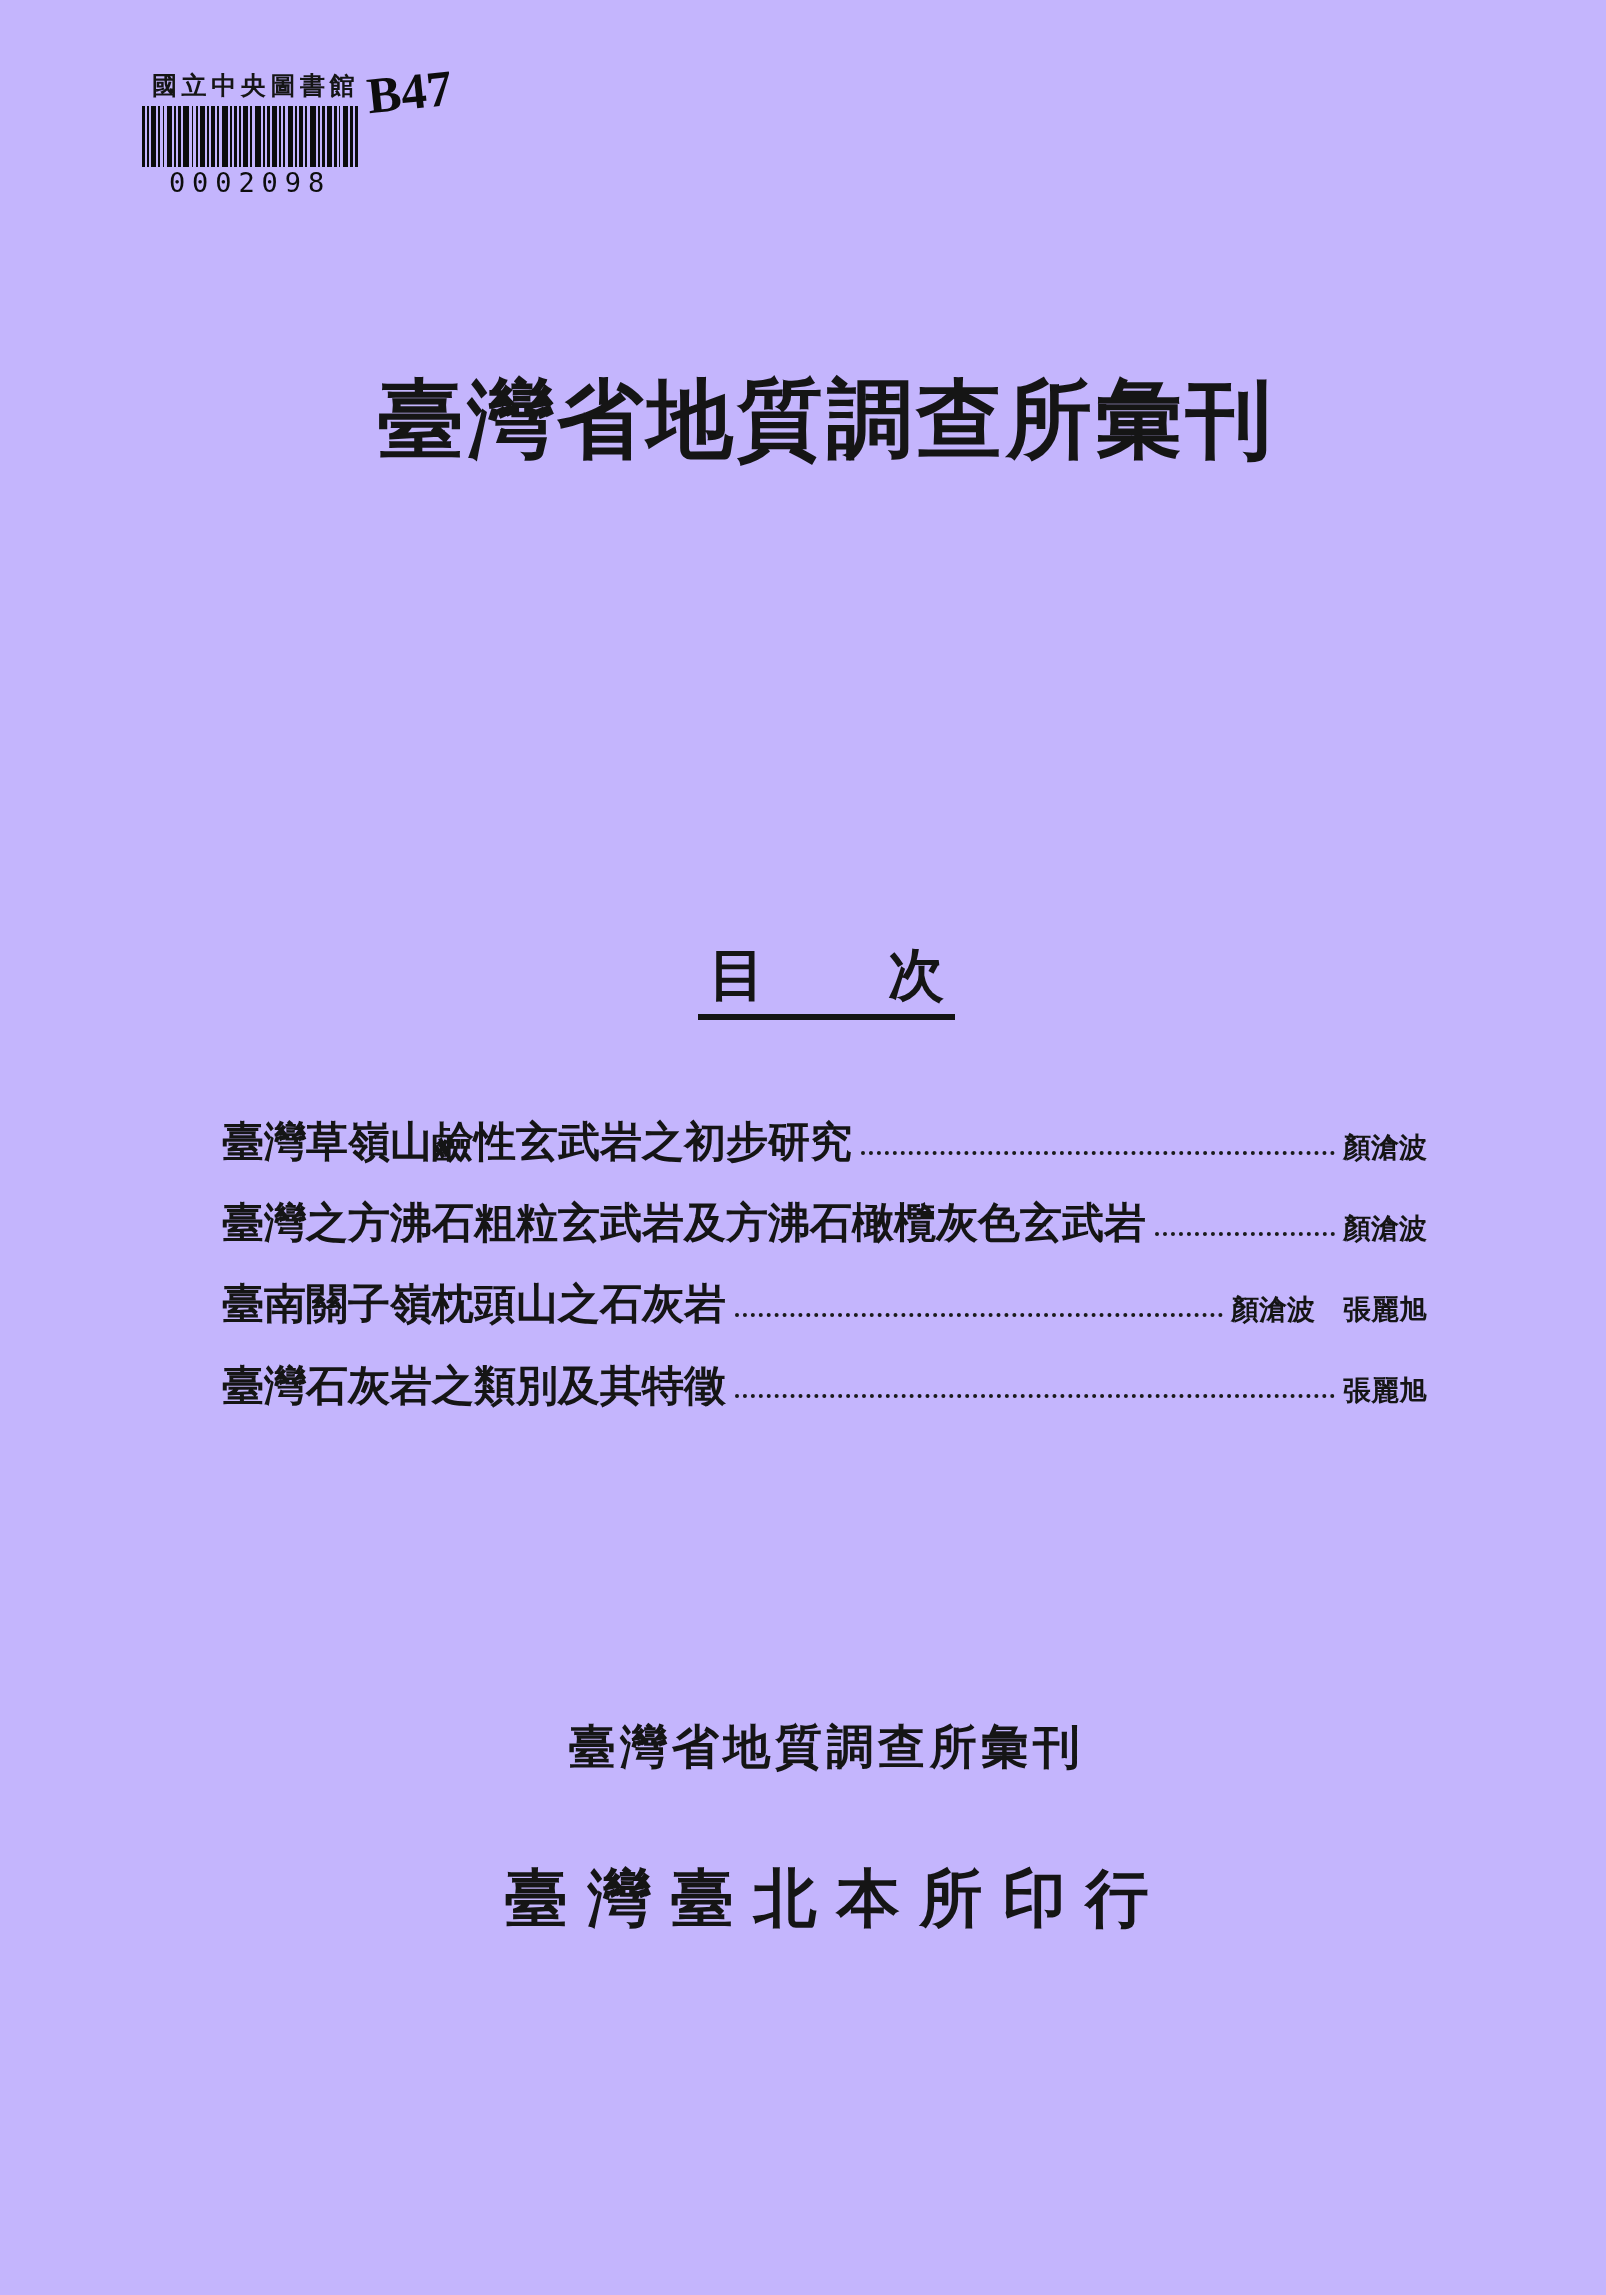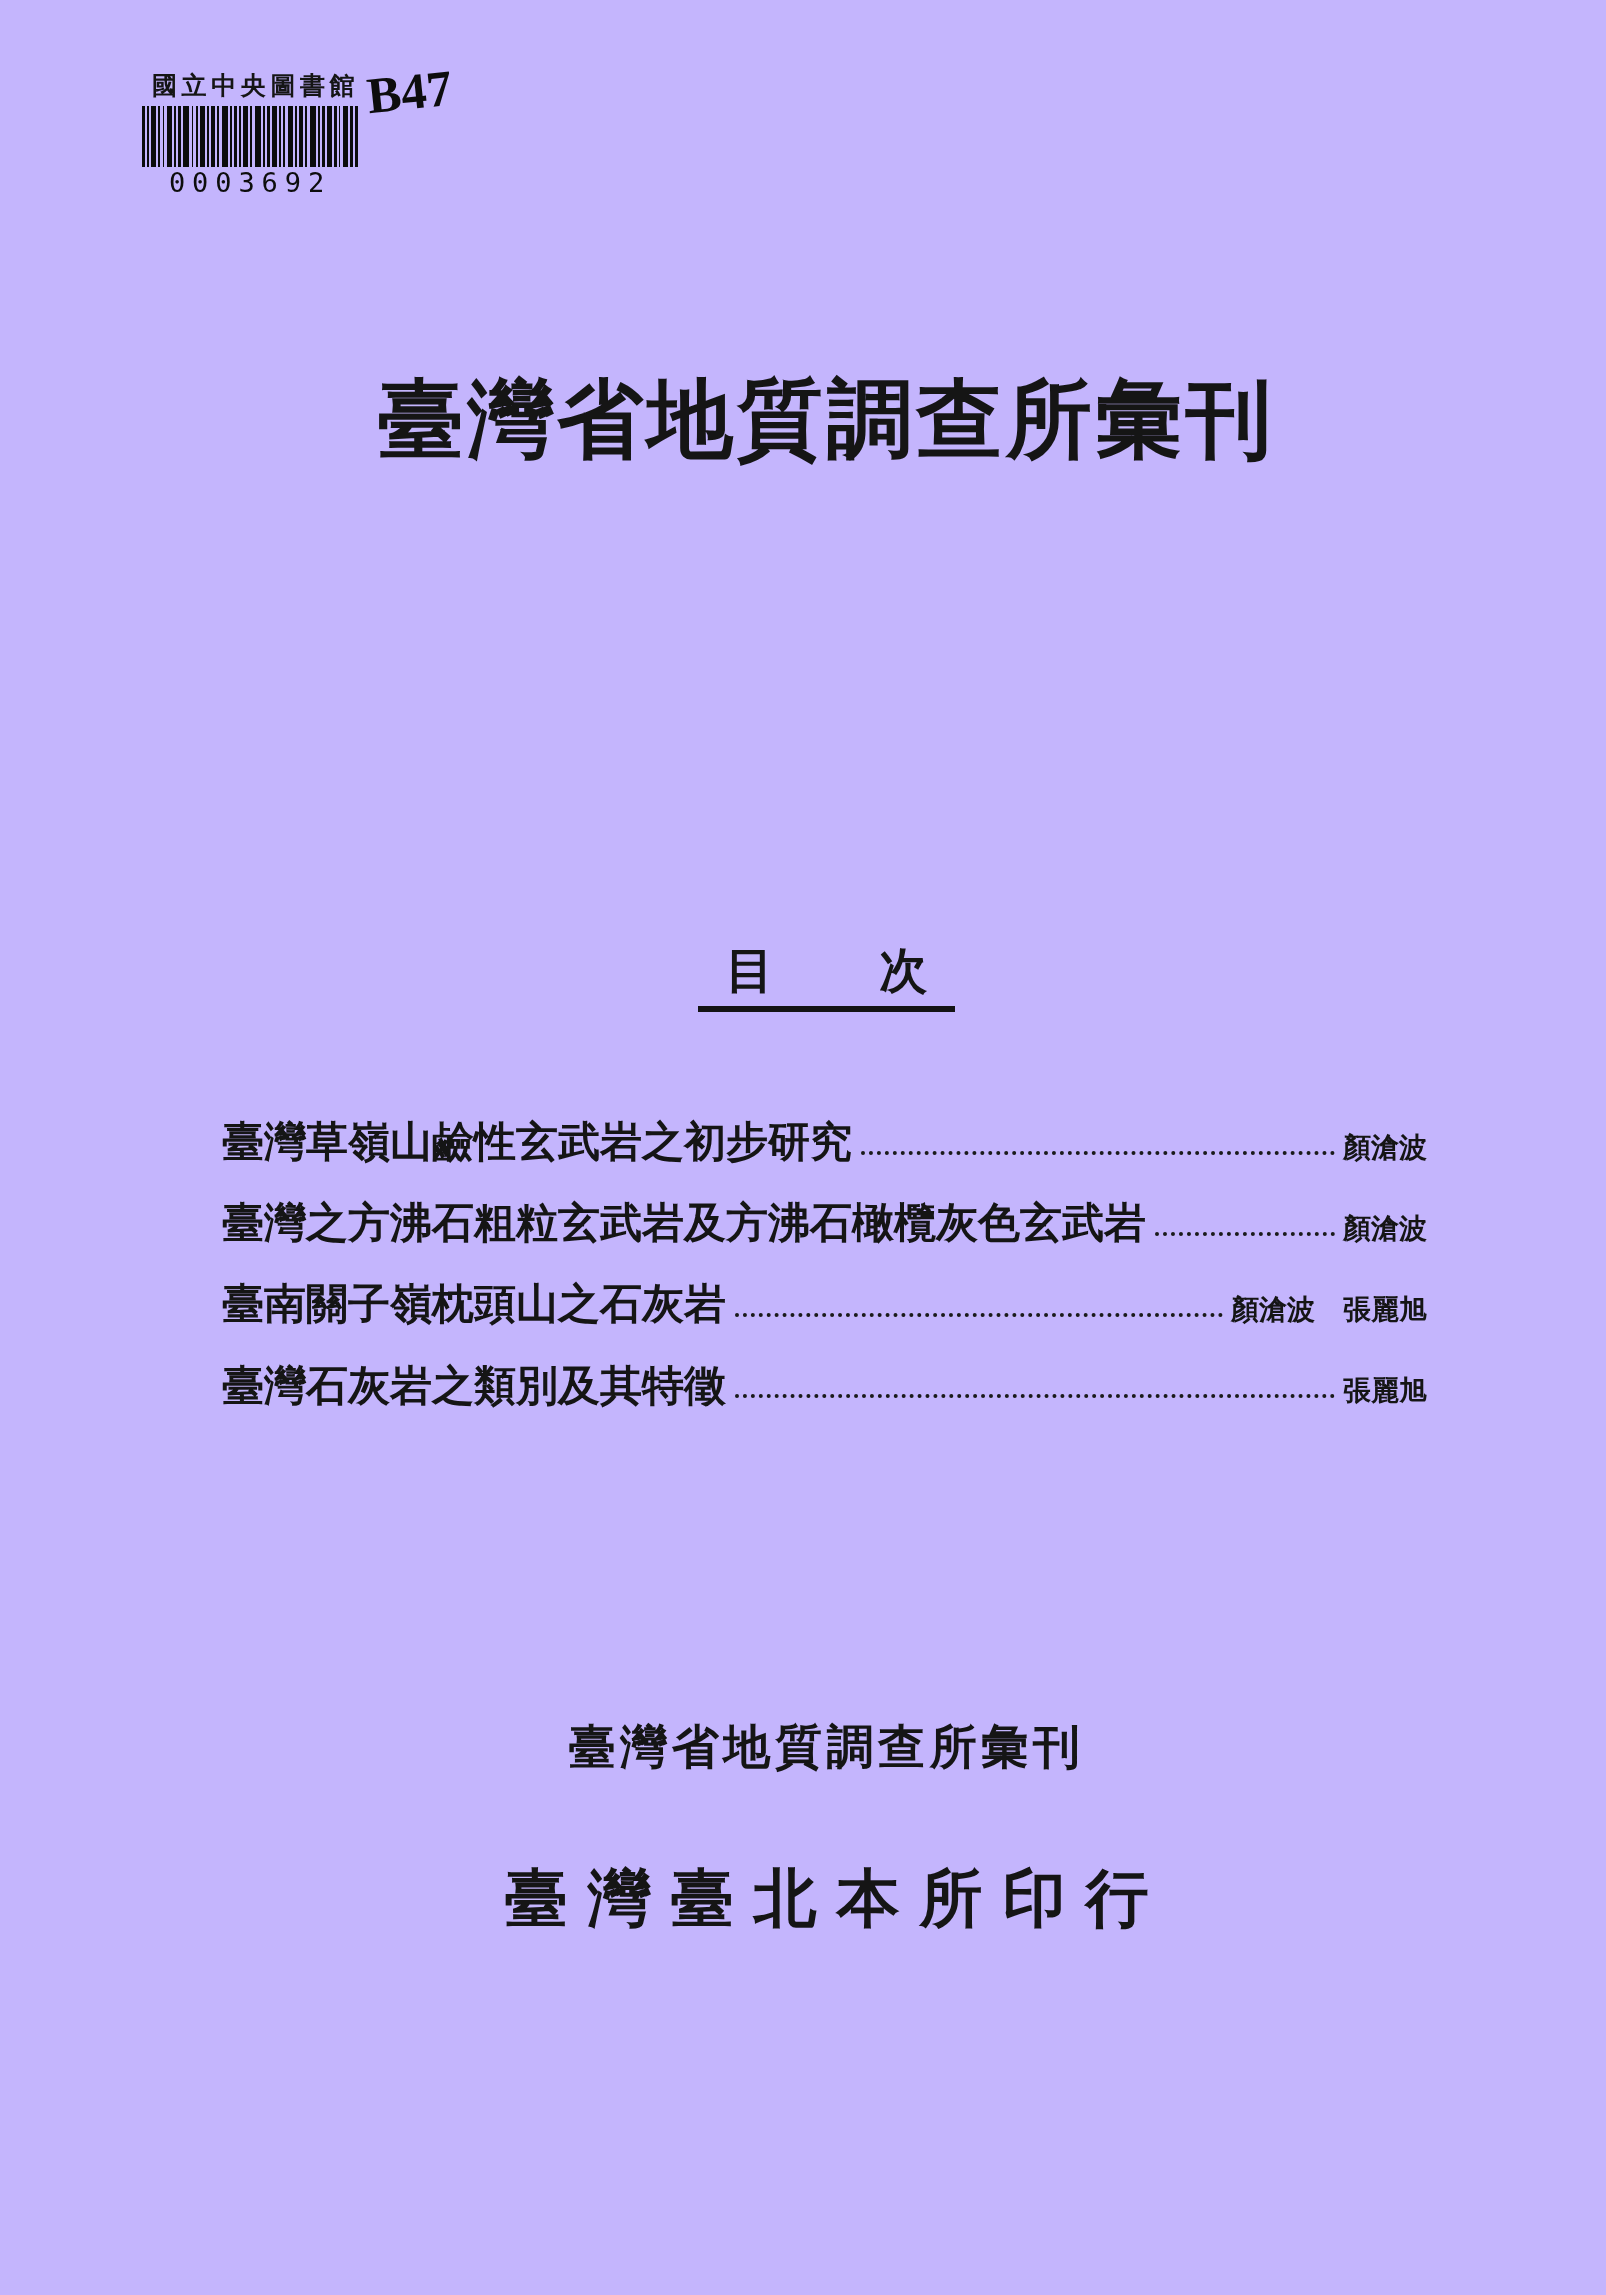--- a/index.html
+++ b/index.html
@@ -48,21 +48,21 @@
   }
   .issue-line { top:568px; }
   .issue-line .spread {
     font-size:73px; font-weight:700;
     letter-spacing:0.92em; margin-right:-0.92em;
     line-height:1.2;
   }
 
   .toc-heading-block { top:947px; }
   .toc-heading-block .spread {
-    font-size:48px; font-weight:700;
+    font-size:56px; font-weight:700;
     letter-spacing:2.2em; margin-right:-2.2em;
     line-height:1;
   }
   .toc-underline {
     width:257px; height:6.1px; background:#141414;
     margin:10.7px auto 0 auto;
   }
 
   
   .toc {
@@ -143,21 +143,21 @@
         <rect x="235" y="0" width="4" height="80"></rect>
       <rect x="242" y="0" width="6" height="80"></rect>
         <rect x="251" y="0" width="3" height="80"></rect>
       <rect x="257" y="0" width="2" height="80"></rect>
         <rect x="262" y="0" width="7" height="80"></rect>
       <rect x="272" y="0" width="3" height="80"></rect>
         <rect x="278" y="0" width="4" height="80"></rect>
     </g>
   </svg>
 
-  <div class="barcode-number">0003692</div>
+  <div class="barcode-number">0002098</div>
 
   <div class="handwritten-code">B47</div>
 
   <div class="center-line main-title">臺灣省地質調查所彙刊</div>
 
 
   <div class="center-line toc-heading-block">
     <span class="spread">目次</span>
     <div class="toc-underline"></div>
   </div>

